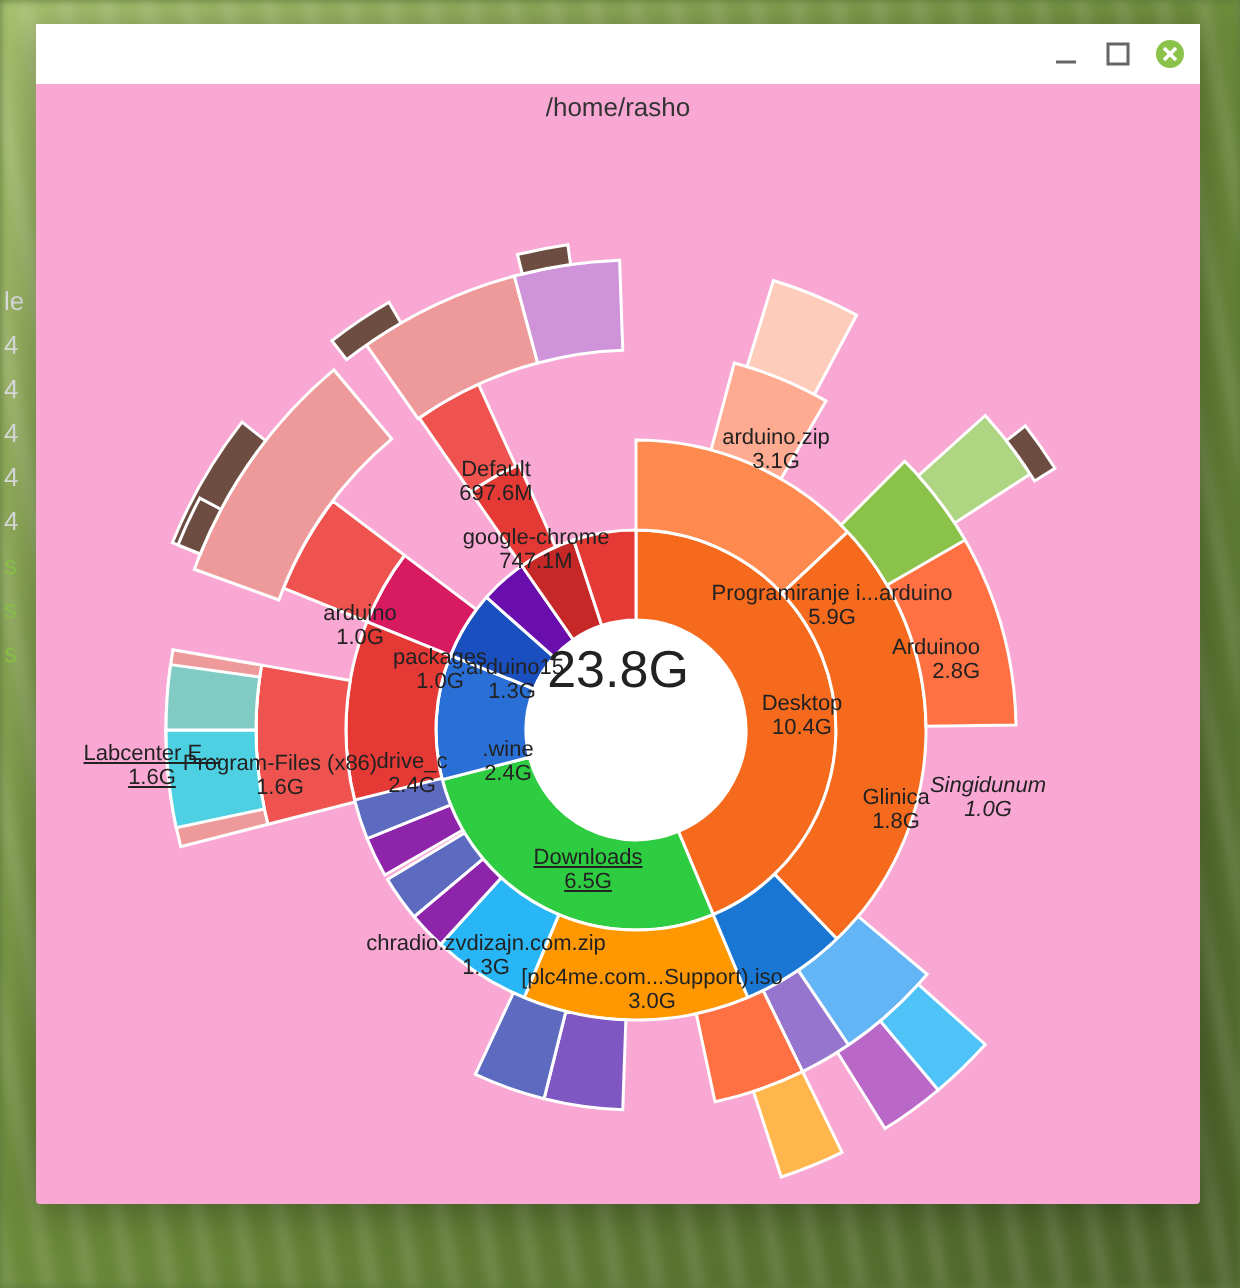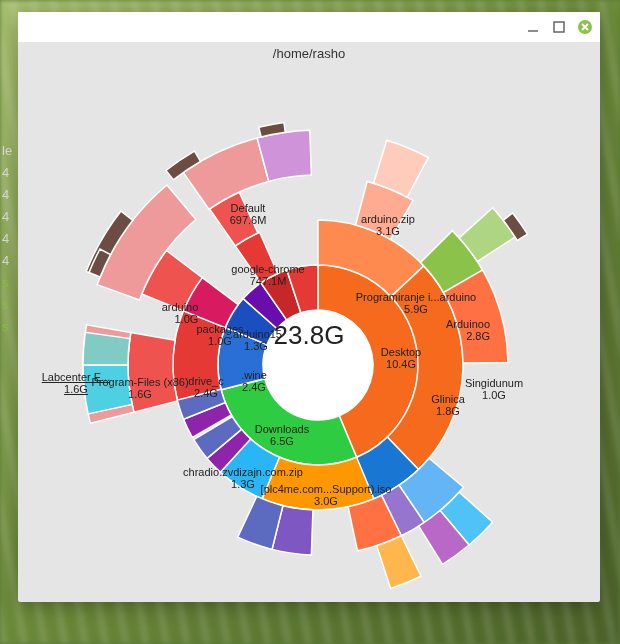--- a/index.html
+++ b/index.html
@@ -1,21 +1,21 @@
 <!DOCTYPE html>
 <html><head>
 <meta charset="utf-8">
 <style>
 *{margin:0;padding:0;box-sizing:border-box}
 body{width:620px;height:644px;font-family:Arial,sans-serif;background:#5a7a3a;overflow:hidden;position:relative}
 .bg-blur{position:absolute;inset:0;background:linear-gradient(135deg,#a8c070 0%,#6b8a3a 50%,#4a6028 100%);filter:blur(2px)}
 .bg-blur::before{content:"";position:absolute;inset:0;background:repeating-linear-gradient(80deg,rgba(255,255,255,0.1) 0 8px,transparent 8px 20px)}
 .side-text{position:absolute;left:2px;top:140px;color:#ddd;font-size:13px;line-height:22px}
 .side-text .g{color:#8bc34a}
-.window{position:absolute;left:18px;top:12px;width:582px;height:590px;background:#e5e5e5;box-shadow:0 4px 20px rgba(0,0,0,0.3);border-radius:2px}
+.window{position:absolute;left:18px;top:12px;width:582px;height:590px;background:#f9a8d4;box-shadow:0 4px 20px rgba(0,0,0,0.3);border-radius:2px}
 .titlebar{height:30px;background:#fff;display:flex;align-items:center;justify-content:flex-end;padding:0 8px;gap:12px}
 .tbtn{width:14px;height:14px;display:flex;align-items:center;justify-content:center;cursor:pointer}
 .tbtn svg{width:14px;height:14px}
 .path{text-align:center;font-size:13px;padding:4px 0;color:#333}
 .chart-area{position:relative;width:582px;height:540px}
 .chart-area svg{position:absolute;left:0;top:0}
 .center-label{position:absolute;left:50%;top:50%;transform:translate(-50%,-50%);font-size:26px;font-weight:400;color:#222}
 .lbl{position:absolute;font-size:11px;color:#222;text-align:center;transform:translate(-50%,-50%);line-height:12px;pointer-events:none}
 </style>
 </head>
@@ -108,28 +108,28 @@
         <path d="M240.72913557808138,62.277547062380876 A245,245 0 0 1 265.90259026478407,57.384323158315254 L267.29432127438474,67.28700384573096 A235,235 0 0 0 243.14835453407807,71.98050432514083 Z" fill="#6d4c41" stroke="#fff" stroke-width="1.5"></path>
         <circle cx="300" cy="300" r="55" fill="#fff"></circle>
       </svg>
     <div class="center-label">23.8G</div>
     <div id="labels">
         <div class="lbl" style="left: 370px; top: 160px;">arduino.zip<br>3.1G</div>
         <div class="lbl" style="left: 398px; top: 238px;">Programiranje i...arduino<br>5.9G</div>
         <div class="lbl" style="left: 450px; top: 265px; text-align: right;">Arduinoo<br>2.8G</div>
         <div class="lbl" style="left: 383px; top: 293px;">Desktop<br>10.4G</div>
         <div class="lbl" style="left: 430px; top: 340px;">Glinica<br>1.8G</div>
-        <div class="lbl" style="left: 476px; top: 324px;">Singidunum<br>1.0G</div>
-        <div class="lbl" style="left: 264px; top: 370px;">Downloads<br>6.5G</div>
+        <div class="lbl" style="left: 476px; top: 334px; font-style: italic;">Singidunum<br>1.0G</div>
+        <div class="lbl" style="left: 276px; top: 370px; text-decoration: underline;">Downloads<br>6.5G</div>
         <div class="lbl" style="left: 308px; top: 430px;">[plc4me.com...Support).iso<br>3.0G</div>
         <div class="lbl" style="left: 225px; top: 413px;">chradio.zvdizajn.com.zip<br>1.3G</div>
         <div class="lbl" style="left: 236px; top: 316px;">.wine<br>2.4G</div>
         <div class="lbl" style="left: 188px; top: 322px;">drive_c<br>2.4G</div>
         <div class="lbl" style="left: 122px; top: 323px;">Program-Files (x86)<br>1.6G</div>
         <div class="lbl" style="left: 58px; top: 318px; text-decoration: underline;">Labcenter E...<br>1.6G</div>
         <div class="lbl" style="left: 238px; top: 275px;">.arduino15<br>1.3G</div>
         <div class="lbl" style="left: 202px; top: 270px;">packages<br>1.0G</div>
-        <div class="lbl" style="left: 162px; top: 248px; text-align: right;">arduino<br>1.0G</div>
+        <div class="lbl" style="left: 162px; top: 248px;">arduino<br>1.0G</div>
         <div class="lbl" style="left: 250px; top: 210px;">google-chrome<br>747.1M</div>
-        <div class="lbl" style="left: 230px; top: 149px;">Default<br>697.6M</div>
+        <div class="lbl" style="left: 230px; top: 176px;">Default<br>697.6M</div>
       </div>
   </div>
 </div>
 
 </body></html>

